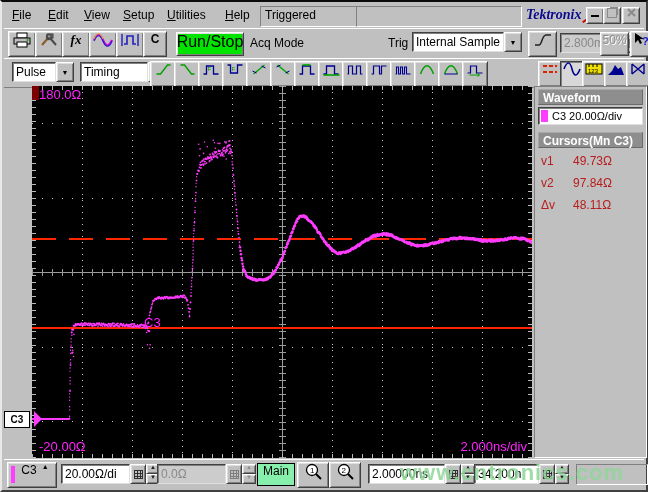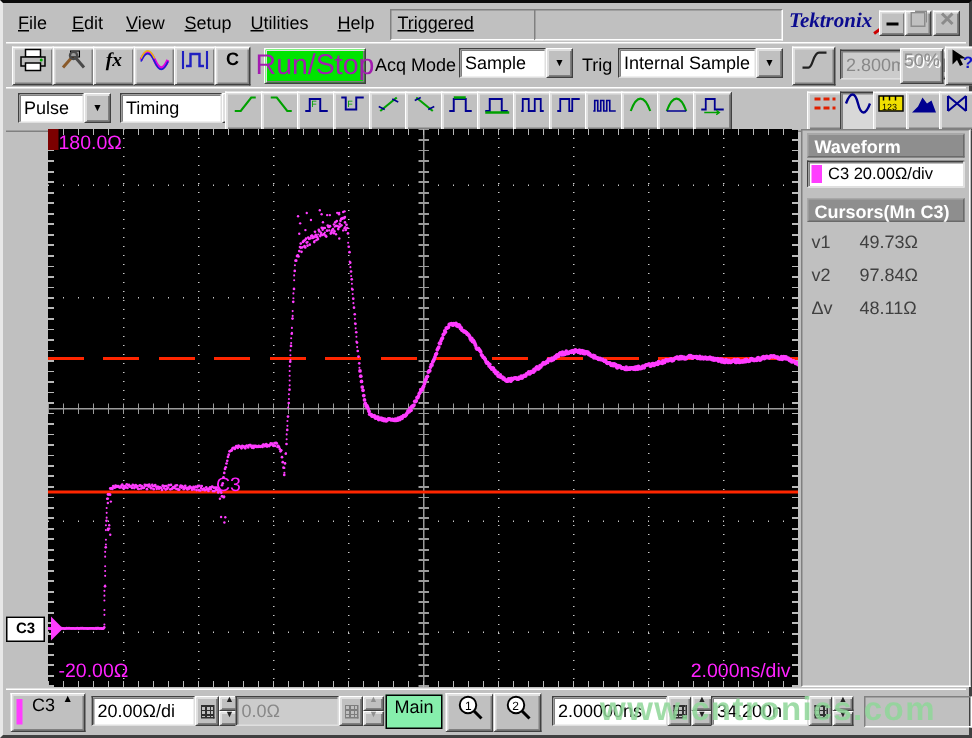--- a/index.html
+++ b/index.html
@@ -3,21 +3,21 @@
 <meta charset="utf-8">
 <style>
   html,body{margin:0;padding:0;background:#777;}
   body{width:648px;height:492px;overflow:hidden;font-family:"Liberation Sans",sans-serif;}
   .window{position:absolute;left:0;top:0;width:648px;height:492px;background:#c0c0c0;
           border-top:2px solid #0a0a0a;border-left:2px solid #e8e8e8;border-right:2px solid #404040;border-bottom:2px solid #404040;
           box-sizing:border-box;}
   .abs{position:absolute;}
   .raised{background:#c0c0c0;border:1px solid;border-color:#ffffff #404040 #404040 #ffffff;box-shadow:inset 1px 1px 0 #dfdfdf, inset -1px -1px 0 #808080;}
   .pressed{background:#d8d8d8;border:1px solid;border-color:#404040 #ffffff #ffffff #404040;box-shadow:inset 1px 1px 0 #808080;}
-  .sunkbox{border:1px solid;border-color:#808080 #ffffff #ffffff #808080;text-decoration:underline;}
+  .sunkbox{border:1px solid;border-color:#808080 #ffffff #ffffff #808080;}
   .well{background:#ffffff;border:1px solid;border-color:#404040 #dfdfdf #dfdfdf #404040;box-shadow:inset 1px 1px 0 #808080;}
   .well.disabled{background:#cccccc;color:#888;}
   .btn{display:flex;align-items:flex-start;justify-content:center;cursor:pointer;padding:0;}
   .lbl{font-size:12px;color:#000;}
   .menubar{position:absolute;left:2px;top:3px;right:2px;height:22px;}
   .menu-item{position:absolute;top:3px;font-size:12px;color:#000;cursor:pointer;}
   .statusbox{position:absolute;top:1px;height:17px;background:#c0c0c0;font-size:12px;color:#000;padding:1px 4px;}
   .logo{position:absolute;top:2px;font-family:"Liberation Serif",serif;font-weight:bold;font-style:italic;font-size:14px;color:#0b0b8f;}
   .logo::after{content:"";position:absolute;left:56px;top:12px;width:8px;height:2px;background:#cc0000;transform:rotate(-35deg);}
   .winbtn{position:absolute;top:2px;width:16px;height:15px;}
@@ -27,21 +27,21 @@
   .combo .carr{width:16px;display:flex;align-items:center;justify-content:center;font-size:7px;color:#000;}
   .spingrp{display:flex;height:20px;}
   .ftext{font-size:12px;padding:2px 2px 0 3px;white-space:nowrap;overflow:hidden;}
   .kpbtn{width:14px;display:flex;align-items:center;justify-content:center;}
   .kpgrid{width:8px;height:8px;background:
      repeating-linear-gradient(to right,#303030 0 1px,transparent 1px 3px),
      repeating-linear-gradient(to bottom,#303030 0 1px,transparent 1px 3px);border-right:1px solid #303030;border-bottom:1px solid #303030;}
   .spinner{width:14px;display:flex;flex-direction:column;}
   .spinner .btn{flex:1;font-size:6px;color:#222;line-height:4px;}
   .spinner.dis .btn{color:#909090;}
-  .runstop{background:#00e400;font-size:19px;color:#a21caf;}
+  .runstop{background:#00e400;font-size:16px;color:#000000;}
   .graybtn{color:#8d8d8d;text-shadow:1px 1px 0 #fff;font-size:12px;}
   
   .plot{position:absolute;left:30px;top:84px;width:500px;height:372px;background:#000;}
   .gv{position:absolute;top:0;width:1px;height:372px;background:repeating-linear-gradient(to bottom,#c9c9c9 0 1px,transparent 1px 6px);}
   .gh{position:absolute;left:0;height:1px;width:500px;background:repeating-linear-gradient(to right,#c9c9c9 0 1px,transparent 1px 10px);}
   .cline-v{position:absolute;top:0;left:250px;width:1px;height:372px;background:#9b9b9b;}
   .cline-h{position:absolute;left:0;top:186px;height:1px;width:500px;background:#9b9b9b;}
   .tickl{position:absolute;left:0;top:0;width:4px;height:372px;background:repeating-linear-gradient(to bottom,#b9b9b9 0 1px,transparent 1px 7px);}
   .tickr{position:absolute;right:0;top:0;width:4px;height:372px;background:repeating-linear-gradient(to bottom,#b9b9b9 0 1px,transparent 1px 7px);}
   .tickt{position:absolute;left:0;top:0;height:4px;width:500px;background:repeating-linear-gradient(to right,#b9b9b9 0 1px,transparent 1px 10px);}
@@ -49,21 +49,21 @@
   .ctickh{position:absolute;left:0;top:183px;height:7px;width:500px;background:repeating-linear-gradient(to right,#9b9b9b 0 1px,transparent 1px 10px);}
   .ctickv{position:absolute;top:0;left:247px;width:7px;height:372px;background:repeating-linear-gradient(to bottom,#9b9b9b 0 1px,transparent 1px 7px);}
   .plotlbl{position:absolute;font-size:13px;color:#ff22ff;z-index:6;}
   .cursor-dashed{position:absolute;left:0;width:500px;height:2px;z-index:3;
      background:repeating-linear-gradient(to right,#ff2600 0 24px,transparent 24px 37px);}
   .cursor-solid{position:absolute;left:0;width:500px;height:2px;background:#ff2600;z-index:3;}
   .cornermark{position:absolute;left:0;top:0;width:7px;height:14px;background:#7c0000;z-index:5;}
   
   .sidepanel{position:absolute;left:532px;top:84px;width:113px;height:372px;background:#c0c0c0;border:1px solid;border-color:#808080 #ffffff #ffffff #808080;box-sizing:border-box;}
   .phead{position:absolute;left:3px;width:105px;height:16px;background:#8e8e8e;color:#fff;font-weight:bold;font-size:12px;padding:1px 0 0 4px;box-sizing:border-box;border:1px solid;border-color:#a8a8a8 #6a6a6a #6a6a6a #a8a8a8;}
-  .readout{position:absolute;font-size:12px;color:#404040;}
+  .readout{position:absolute;font-size:12px;color:#b91c1c;}
   
   .bottombar{position:absolute;left:2px;right:2px;top:457px;height:29px;background:#c0c0c0;border-top:1px solid #fff;}
   .watermark{position:absolute;left:398px;top:458px;font-size:22px;font-weight:bold;letter-spacing:1px;color:rgba(142,214,152,0.85);z-index:20;pointer-events:none;}
   .mini{font-size:11px;}
   u{text-decoration:underline;}
 </style>
 </head>
 <body>
 
 <div class="window">
@@ -124,24 +124,20 @@
           <path d="M4,12 h3 v-8 h6 v8 h3" stroke="#2020c0" stroke-width="1.6" fill="none"></path>
         </svg>
     </div>
     <div class="abs raised btn" style="left:139px;top:2px;width:22px;height:24px">
       <span class="lbl" style="font-weight:bold">C</span>
     </div>
     <div class="abs raised btn runstop" style="left:172px;top:3px;width:66px;height:22px">
       <span>Run/Stop</span>
     </div>
     <span class="abs lbl" style="left:246px;top:7px">Acq Mode</span>
-    <div class="abs combo" style="left:302px;top:3px;width:76px">
-      <span class="cval">Sample</span>
-      <span class="carr raised">▼</span>
-    </div>
     <span class="abs lbl" style="left:384px;top:7px">Trig</span>
     <div class="abs combo" style="left:408px;top:3px;width:110px">
       <span class="cval">Internal Sample</span>
       <span class="carr raised">▼</span>
     </div>
     <div class="abs raised btn" style="left:524px;top:2px;width:27px;height:24px">
       <svg width="20" height="16">
           <path d="M2,13 h4 C9,13 9,3 13,3 h5" stroke="#222" stroke-width="1.5" fill="none"></path>
         </svg>
     </div>

